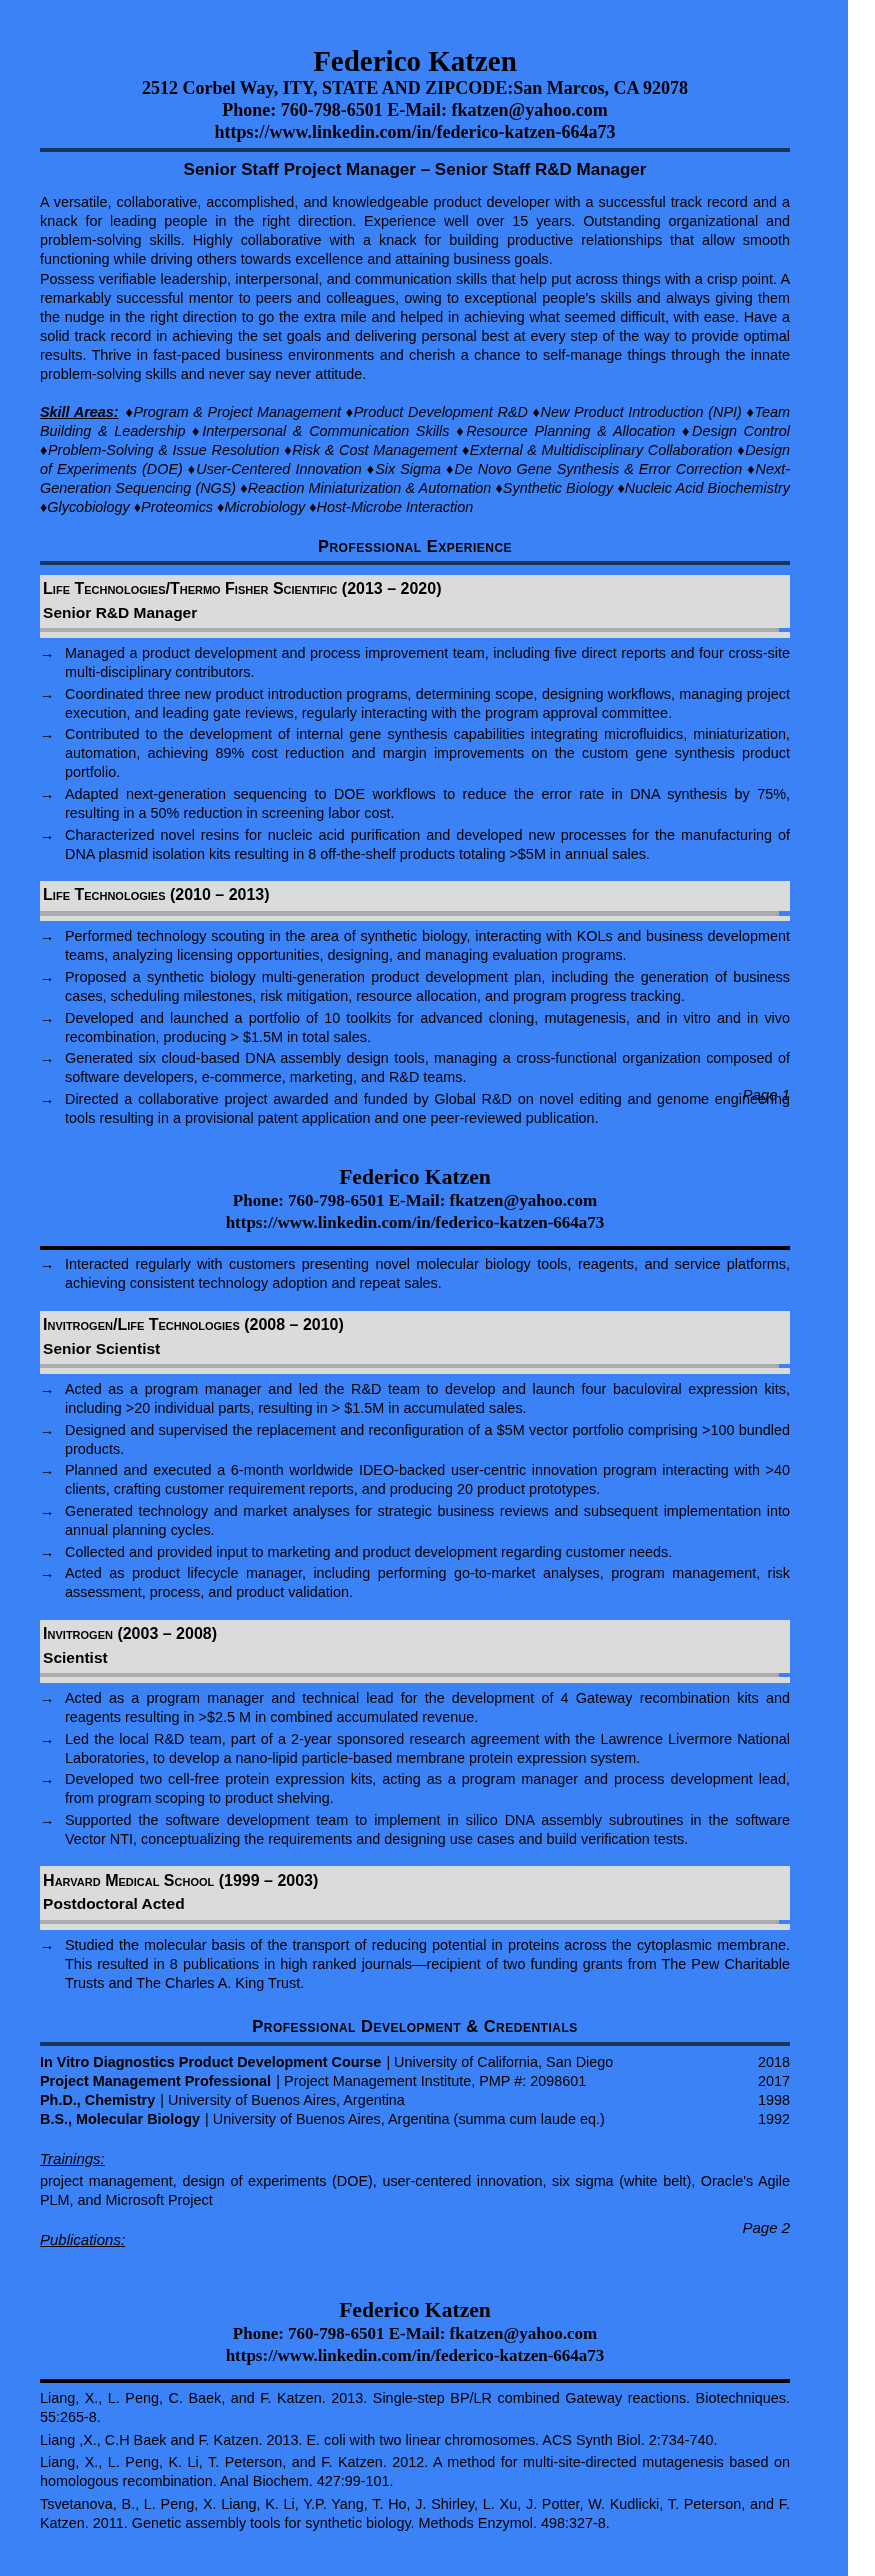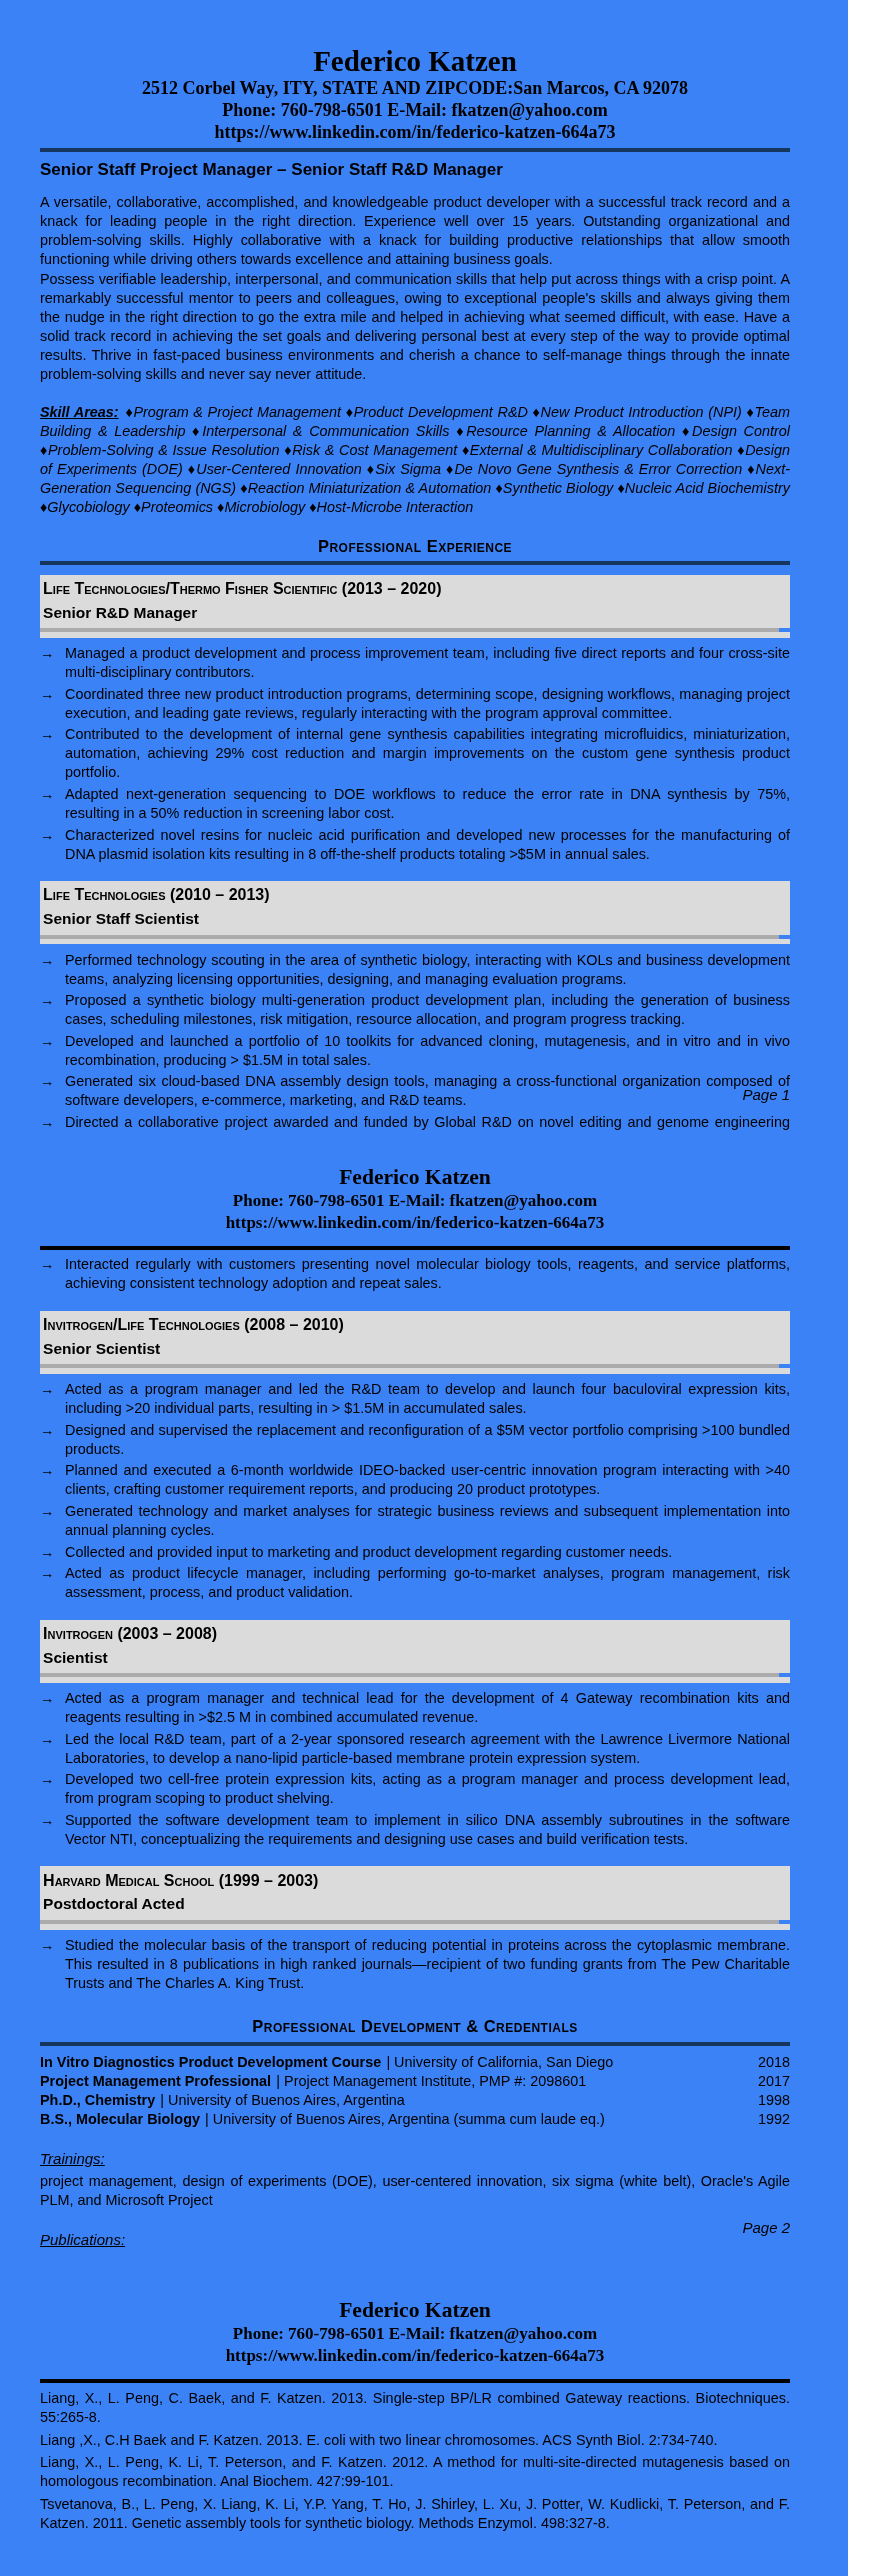--- a/index.html
+++ b/index.html
@@ -3,21 +3,21 @@
 <meta charset="utf-8">
 <style>
   html,body{margin:0;padding:0;background:#ffffff;}
   body{width:876px;font-family:"Liberation Sans",sans-serif;color:#000;-webkit-font-smoothing:antialiased;}
   .page{width:848px;height:1133px;position:relative;overflow:hidden;box-sizing:border-box;padding-left:40px;padding-right:58px;background:#3b82f6;}
 
   
   .p1-name{font-family:"Liberation Serif",serif;font-weight:700;font-size:29px;line-height:32px;text-align:center;padding-top:45px;}
   .p1-contact{font-family:"Liberation Serif",serif;font-weight:700;font-size:18px;line-height:22px;text-align:center;}
   .navy-rule{height:4.1px;background:#17365D;margin-top:5.2px;}
-  .doc-title{font-weight:700;font-size:17px;line-height:20.6px;text-align:left;margin-top:8.2px;}
+  .doc-title{font-weight:700;font-size:17px;line-height:20.6px;text-align:center;margin-top:8.2px;}
 
   
   .body-p{font-size:14.4px;line-height:19px;text-align:justify;margin:12.4px 0 0 0;}
   .body-p.second{margin-top:1px;}
   .skills{margin-top:18.5px;font-style:italic;}
   .skills-label{font-weight:700;text-decoration:underline;margin-right:6.2px;}
 
   .section-heading{font-variant:small-caps;font-weight:700;font-size:16.5px;line-height:18.5px;letter-spacing:0.5px;text-align:center;margin:19.6px 0 6.2px 0;}
 
   
@@ -84,34 +84,33 @@
     <div class="bullet">
         <span class="arrow">→</span>
         <p class="btext">Managed a product development and process improvement team, including five direct reports and four cross-site multi-disciplinary contributors.</p>
       </div>
     <div class="bullet">
         <span class="arrow">→</span>
         <p class="btext">Coordinated three new product introduction programs, determining scope, designing workflows, managing project execution, and leading gate reviews, regularly interacting with the program approval committee.</p>
       </div>
     <div class="bullet">
         <span class="arrow">→</span>
-        <p class="btext">Contributed to the development of internal gene synthesis capabilities integrating microfluidics, miniaturization, automation, achieving 29% cost reduction and margin improvements on the custom gene synthesis product portfolio.</p>
+        <p class="btext">Contributed to the development of internal gene synthesis capabilities integrating microfluidics, miniaturization, automation, achieving 89% cost reduction and margin improvements on the custom gene synthesis product portfolio.</p>
       </div>
     <div class="bullet">
         <span class="arrow">→</span>
         <p class="btext">Adapted next-generation sequencing to DOE workflows to reduce the error rate in DNA synthesis by 75%, resulting in a 50% reduction in screening labor cost.</p>
       </div>
     <div class="bullet">
         <span class="arrow">→</span>
         <p class="btext">Characterized novel resins for nucleic acid purification and developed new processes for the manufacturing of DNA plasmid isolation kits resulting in 8 off-the-shelf products totaling  &gt;$5M in annual sales.</p>
       </div>
 
     <div class="job-bar spaced">
       <div class="job-company">Life Technologies (2010 – 2013)</div>
-      <div class="job-role">Senior Staff Scientist</div>
     </div>
     <div class="bar-shadow"></div>
     <div class="bar-strip"></div>
 
     <div class="bullet">
         <span class="arrow">→</span>
         <p class="btext">Performed technology scouting in the area of synthetic biology, interacting with KOLs and business development teams, analyzing licensing opportunities, designing, and managing evaluation programs.</p>
       </div>
     <div class="bullet">
         <span class="arrow">→</span>

